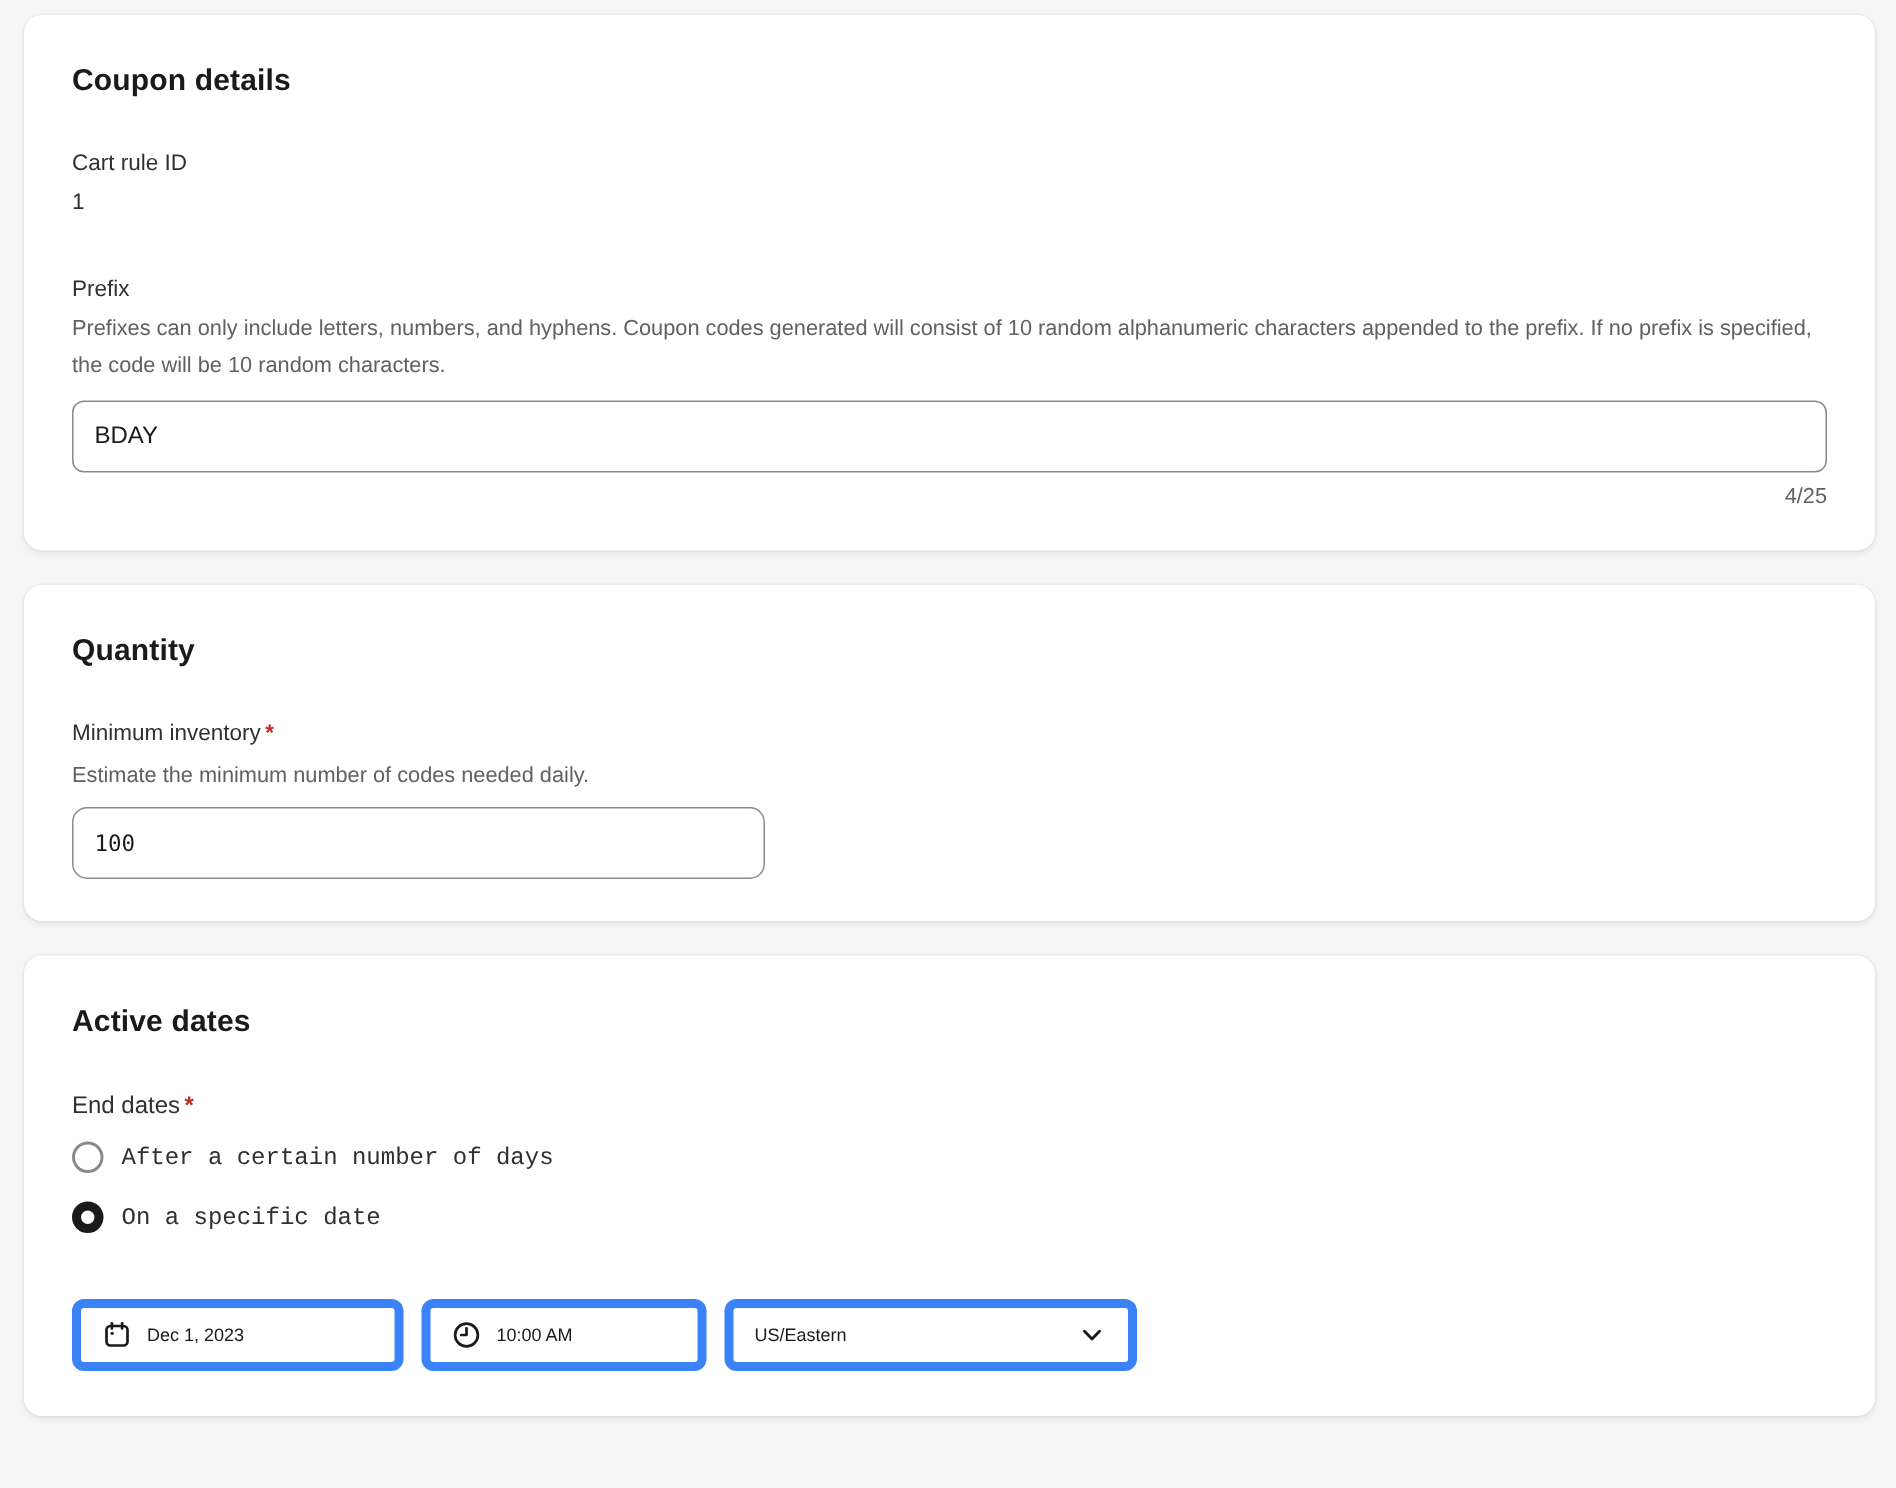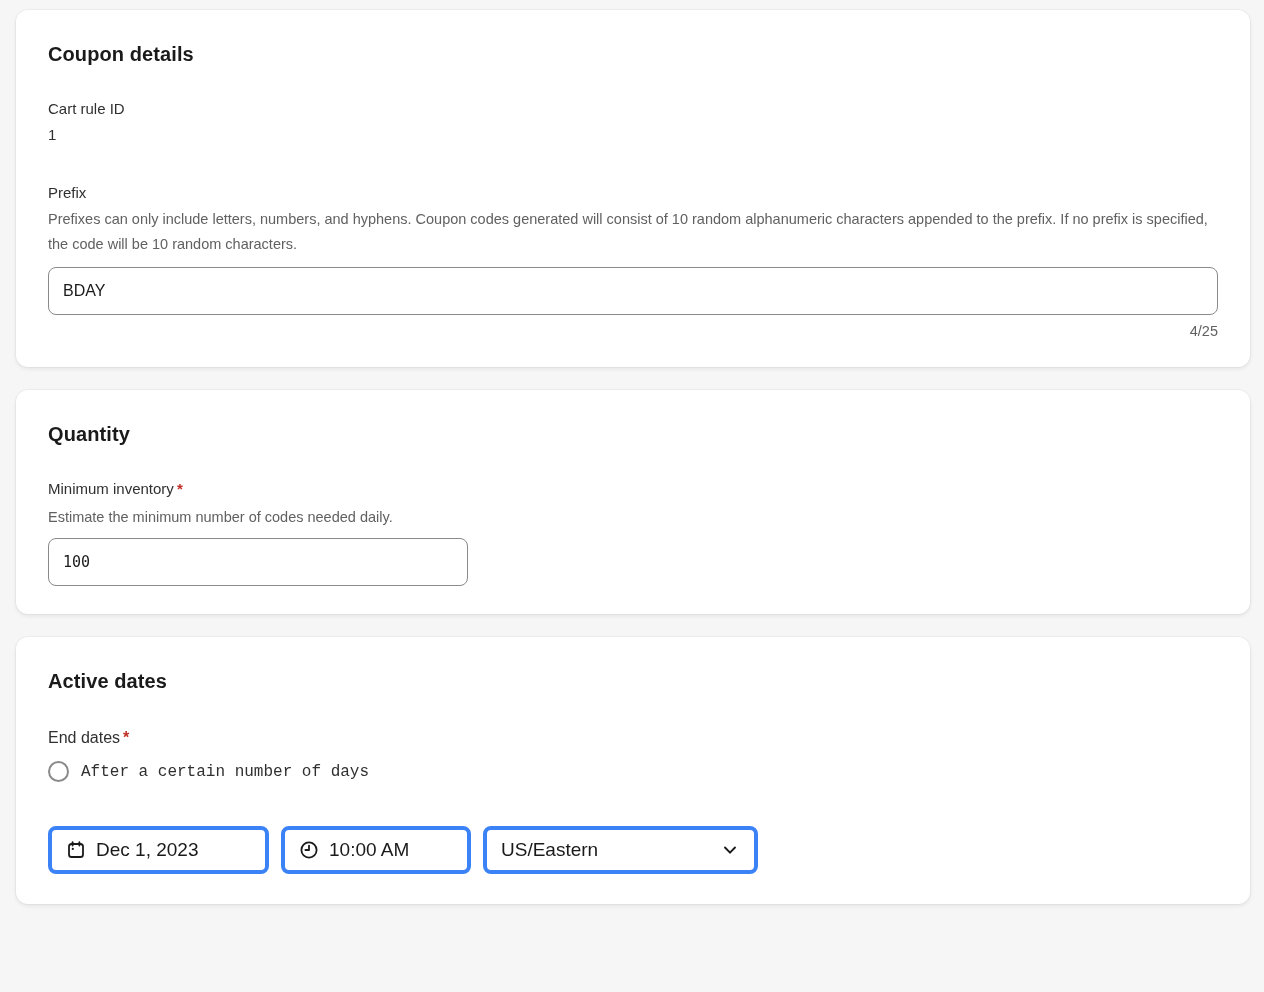--- a/index.html
+++ b/index.html
@@ -105,25 +105,25 @@
   .datetime-row {
     display: flex;
     align-items: center;
     gap: 12px;
     margin-top: 25px;
   }
   .picker-box {
     display: flex;
     align-items: center;
     height: 48px;
-    border: 4px solid #3b82f6;
+    border: 6px solid #3b82f6;
     border-radius: 8px;
     background: #fff;
     padding: 16px 14px;
-    font-size: 19px;
+    font-size: 12px;
     color: #1a1a1a;
     cursor: pointer;
   }
   .picker-box .box-icon {
     display: inline-flex;
     margin-right: 10px;
     color: #1a1a1a;
   }
   .date-box { width: 221px; }
   .time-box { width: 190px; }
@@ -153,36 +153,40 @@
 </section>
 
 <section class="card">
   <h2 class="card-title">Quantity</h2>
 
   <div class="section-gap-lg">
     <div class="field-label">
       <span>Minimum inventory</span><span class="required-star">*</span>
     </div>
     <div class="help-text" style="line-height:21px; margin-top:7px;">Estimate the minimum number of codes needed daily.</div>
-    <input class="text-input mono input-gap" type="text" style="width: 420px;" value="100">
+    <input class="text-input mono input-gap" type="text" style="width: 462px; border-radius: 10px;" value="100">
   </div>
 </section>
 
 <section class="card" style="padding-bottom:30px;">
   <h2 class="card-title">Active dates</h2>
 
   <div style="margin-top:32px;">
     <div class="field-label" style="font-size:16px;">
       <span>End dates</span><span class="required-star">*</span>
     </div>
 
     <div class="radio-group">
       <label class="radio-row">
         <span class="radio-circle"></span>
         <span class="radio-label">After a certain number of days</span>
+      </label>
+      <label class="radio-row selected">
+        <span class="radio-circle"></span>
+        <span class="radio-label">On a specific date</span>
       </label>
     </div>
 
     <div class="datetime-row">
 
       <div class="picker-box date-box">
         <span class="box-icon">
           <svg width="20" height="20" viewBox="0 0 20 20" fill="none">
             <rect x="3" y="4" width="14" height="13" rx="2.6" stroke="currentColor" stroke-width="1.8"></rect>
             <line x1="6.6" y1="2.2" x2="6.6" y2="5.6" stroke="currentColor" stroke-width="1.8" stroke-linecap="round"></line>

